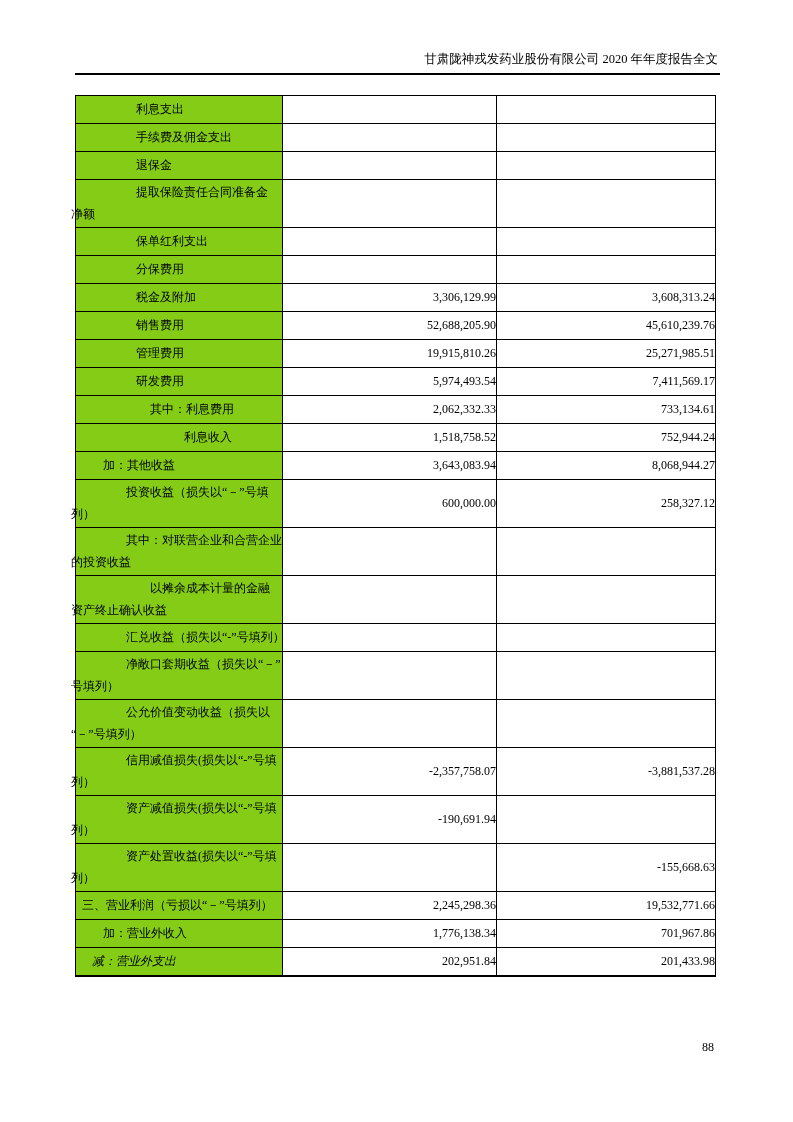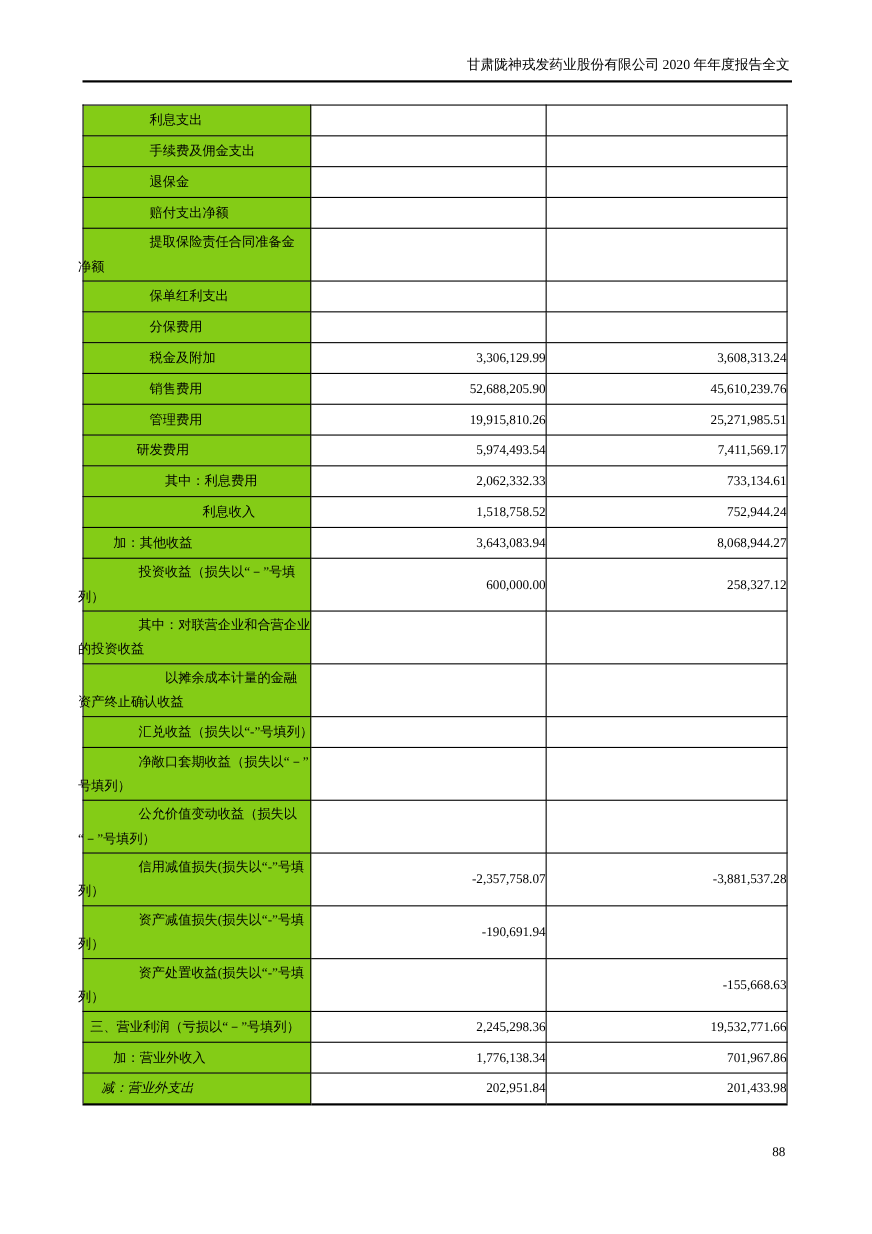--- a/index.html
+++ b/index.html
@@ -110,27 +110,20 @@
             <td class="num-cell"></td>
           </tr>
           <tr>
             <td class="label-cell" style="height: 27px;">
               <div class="lline" style="padding-left: 60px;">退保金</div>
             </td>
             <td class="num-cell"></td>
             <td class="num-cell"></td>
           </tr>
           <tr>
-            <td class="label-cell" style="height: 27px;">
-              <div class="lline" style="padding-left: 60px;">赔付支出净额</div>
-            </td>
-            <td class="num-cell"></td>
-            <td class="num-cell"></td>
-          </tr>
-          <tr>
             <td class="label-cell" style="height: 47px;">
               <div class="lline" style="padding-left: 60px;">提取保险责任合同准备金</div>
               <div class="lline cont">净额</div>
             </td>
             <td class="num-cell"></td>
             <td class="num-cell"></td>
           </tr>
           <tr>
             <td class="label-cell" style="height: 27px;">
               <div class="lline" style="padding-left: 60px;">保单红利支出</div>
@@ -161,21 +154,21 @@
           </tr>
           <tr>
             <td class="label-cell" style="height: 27px;">
               <div class="lline" style="padding-left: 60px;">管理费用</div>
             </td>
             <td class="num-cell">19,915,810.26</td>
             <td class="num-cell">25,271,985.51</td>
           </tr>
           <tr>
             <td class="label-cell" style="height: 27px;">
-              <div class="lline" style="padding-left: 48px;">研发费用</div>
+              <div class="lline" style="padding-left: 60px;">研发费用</div>
             </td>
             <td class="num-cell">5,974,493.54</td>
             <td class="num-cell">7,411,569.17</td>
           </tr>
           <tr>
             <td class="label-cell" style="height: 27px;">
               <div class="lline" style="padding-left: 74px;">其中：利息费用</div>
             </td>
             <td class="num-cell">2,062,332.33</td>
             <td class="num-cell">733,134.61</td>

